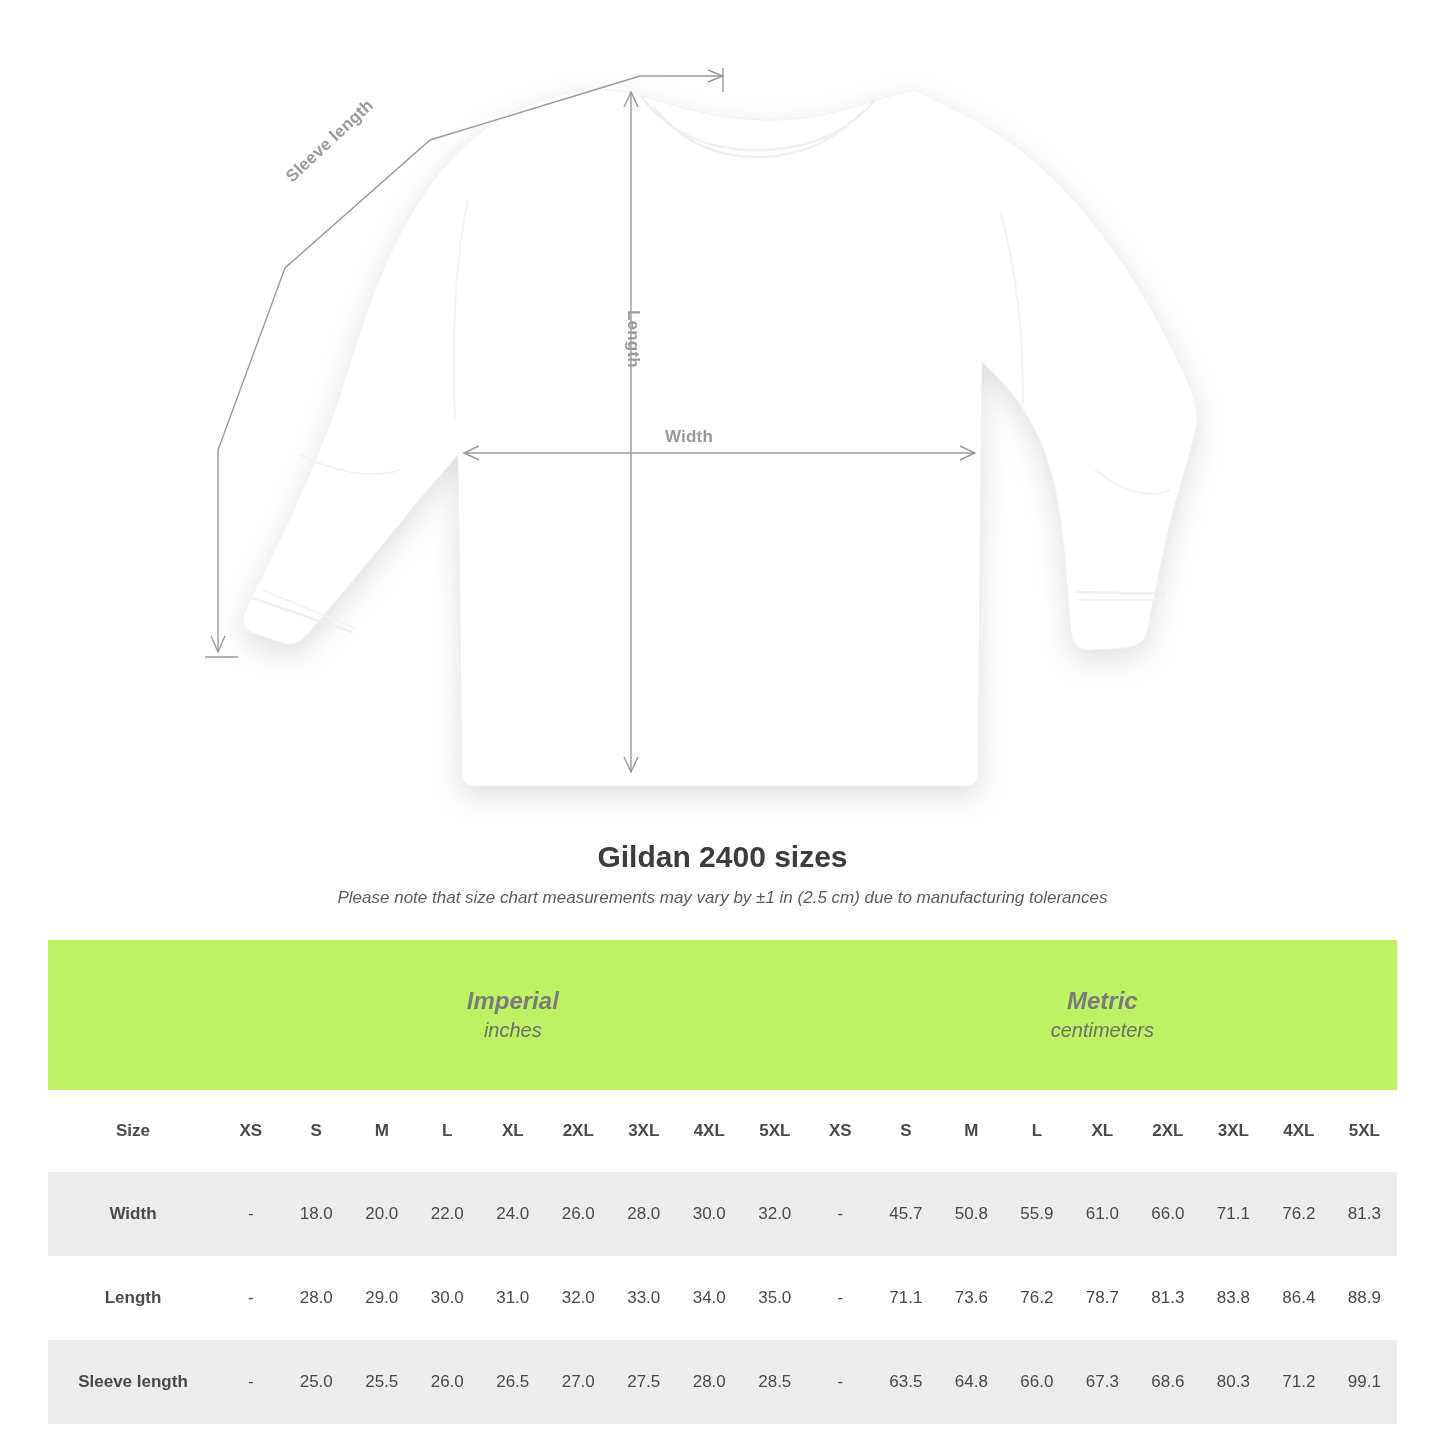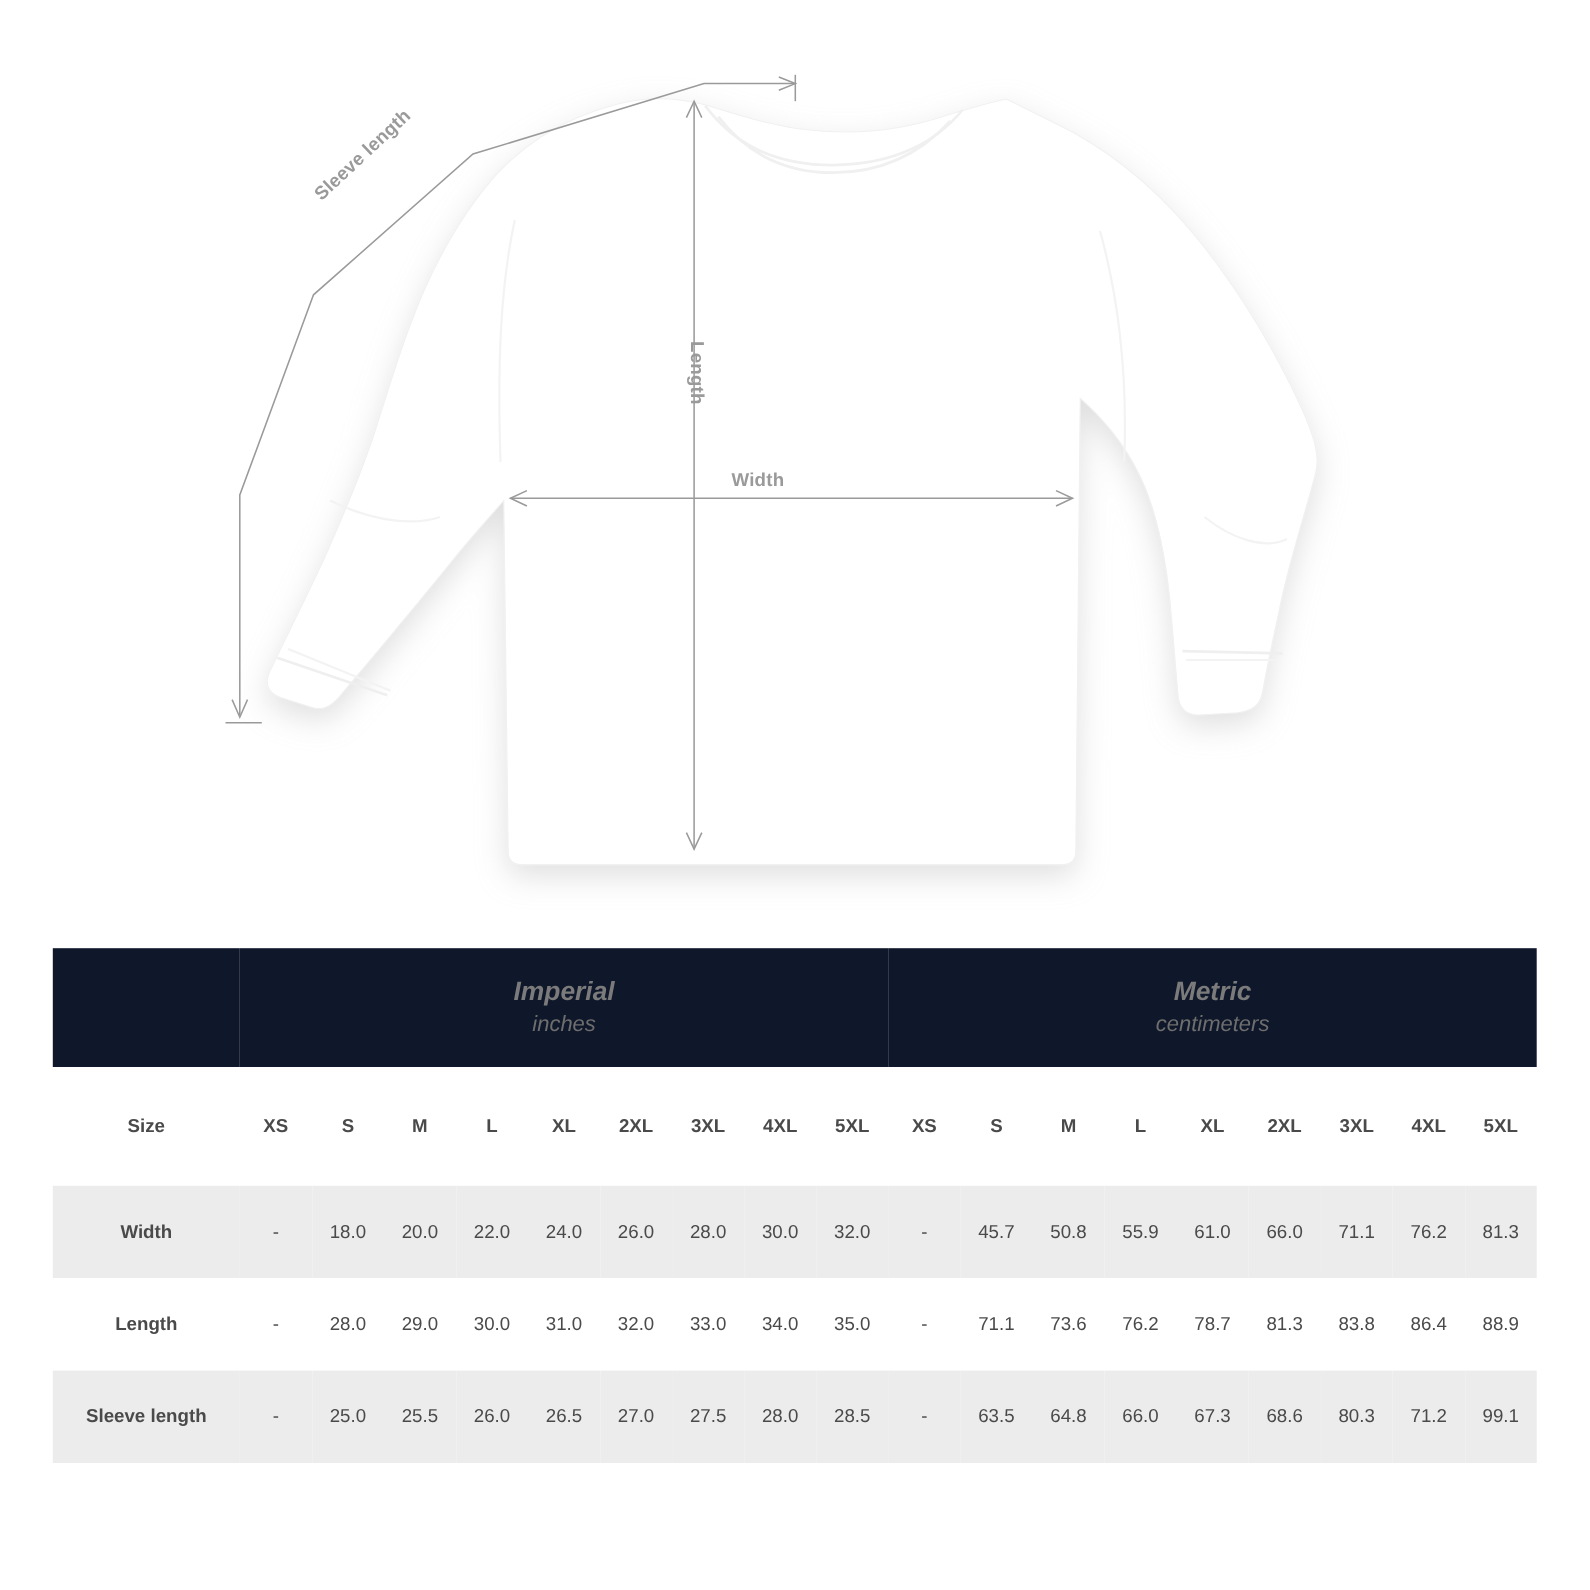--- a/index.html
+++ b/index.html
@@ -85,38 +85,38 @@
   }
   table.sizes td, table.sizes th {
     text-align: center;
     vertical-align: middle;
     font-size: 17px;
     color: #4a4a4a;
     border: none;
     padding: 0;
   }
   .unitrow td {
-    height: 108px;
-    background: #0f172a;
+    height: 150px;
+    background: #bef264;
   }
   .unit-name {
     font-size: 24px;
     font-style: italic;
     font-weight: bold;
     color: #7b7b7b;
     line-height: 1.25;
   }
   .unit-sub {
     font-size: 20px;
     font-style: italic;
     color: #6e6e6e;
     line-height: 1.4;
   }
   .headrow td {
-    height: 108px;
+    height: 82px;
     background: #ffffff;
     font-weight: bold;
     font-size: 17px;
     color: #3d3d3d;
     margin-top: 36px;
   }
   .datarow td {
     height: 84px;
   }
   .datarow.shaded td {
@@ -221,20 +221,24 @@
         <path d="M479 446 L 464 453 L 479 460"></path>
         <path d="M960 446 L 975 453 L 960 460"></path>
       </g>
     </svg>
 
     <div class="label label-sleeve">Sleeve length</div>
     <div class="label label-length">Length</div>
     <div class="label label-width">Width</div>
   </div>
 
+  <div class="titleblock">
+    <h1 class="chart-title">Gildan 2400 sizes</h1>
+    <p class="chart-note">Please note that size chart measurements may vary by ±1 in (2.5 cm) due to manufacturing tolerances</p>
+  </div>
 
   <div class="table-wrap">
     <table class="sizes">
       <colgroup>
         <col class="col-label">
         <col class="col-val">
           <col class="col-val">
           <col class="col-val">
           <col class="col-val">
           <col class="col-val">

